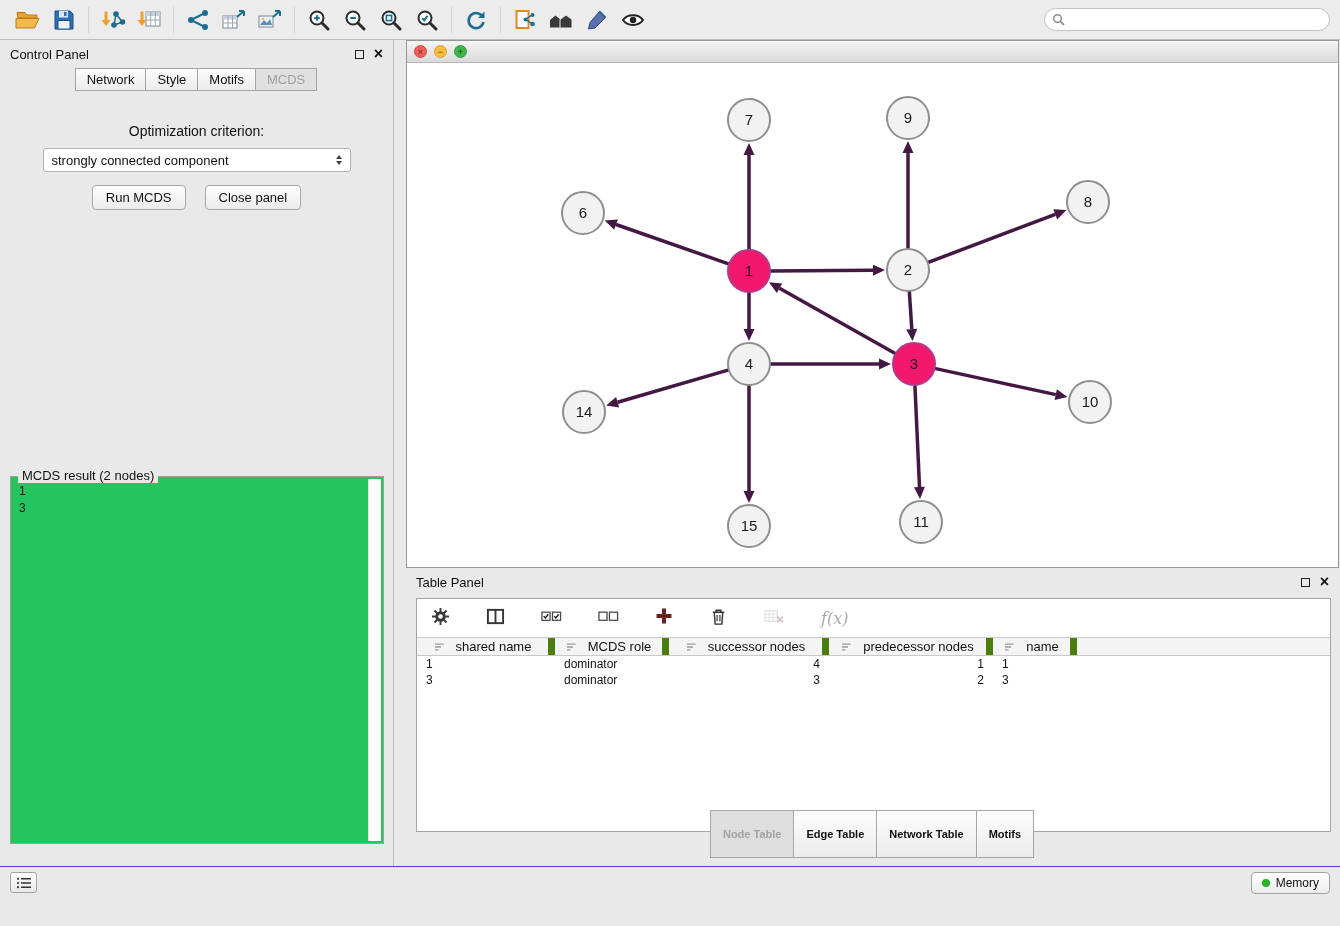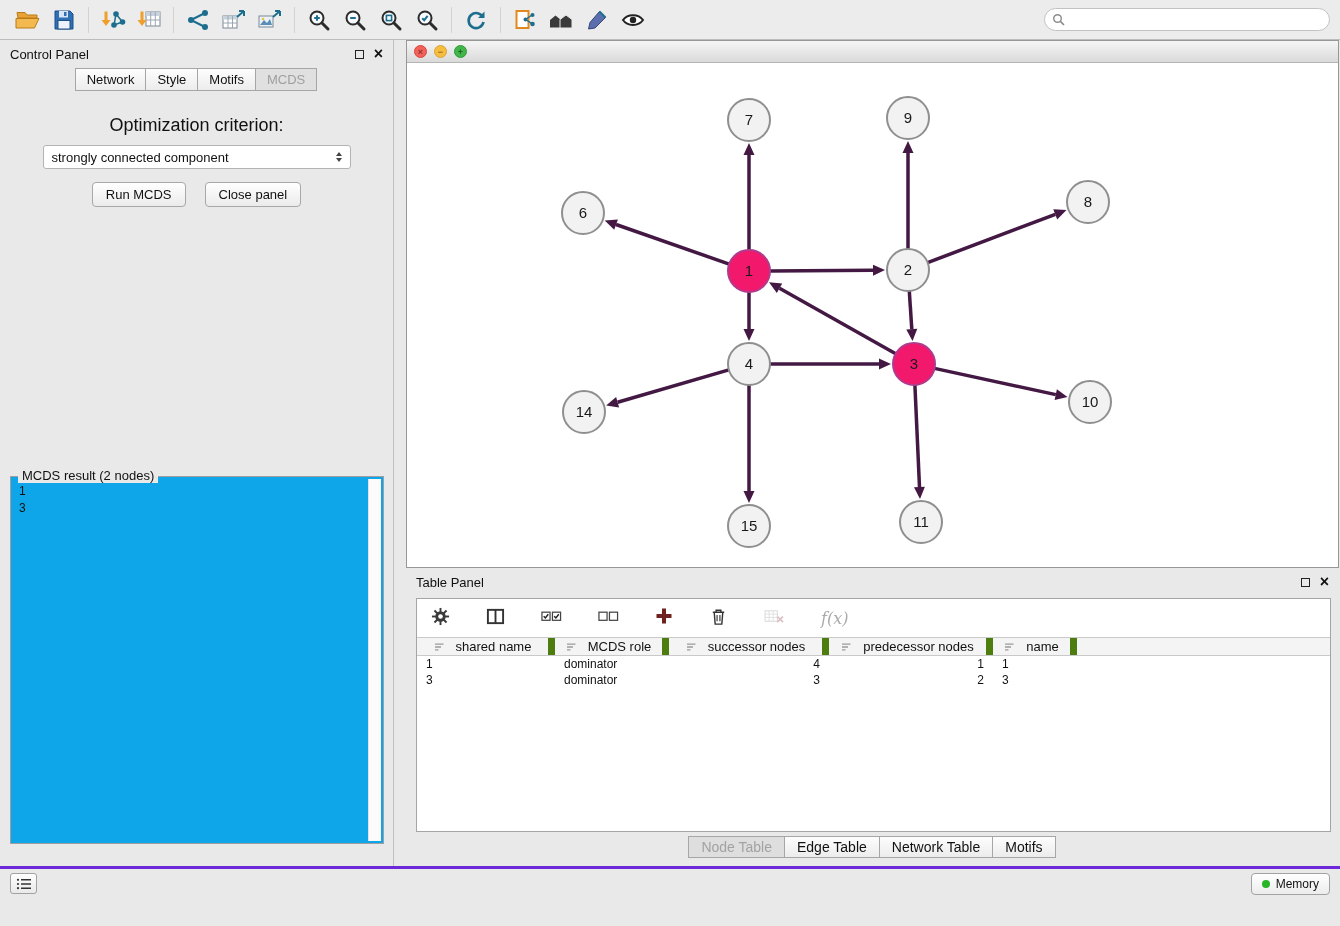--- a/index.html
+++ b/index.html
@@ -13,28 +13,28 @@
   .searchbox input{border:none;outline:none;flex:1;font-size:12px;font-family:inherit;background:transparent;}
   .main{display:flex;height:826px;}
   .control-panel{width:394px;border-right:1px solid #c0c0c0;position:relative;background:#e9e9e9;flex:none;}
   .panel-header{height:28px;display:flex;align-items:center;padding:0 10px;font-size:13px;color:#111;}
   .hdr-icons{margin-left:auto;display:flex;align-items:center;gap:10px;}
   .float-ico{width:9px;height:9px;border:1.5px solid #222;display:inline-block;}
   .close-ico{font-size:16px;font-weight:bold;color:#111;line-height:1;}
   .cp-tabbar{display:flex;justify-content:center;}
   .cp-tab{border:1px solid #a6a6a6;background:linear-gradient(#fdfdfd,#ececec);padding:3px 11px;font-size:13px;margin-left:-1px;color:#111;}
   .cp-tab.active{background:#e0e0e0;color:#9f9f9f;}
-  .opt-label{text-align:center;margin-top:24px;font-size:18px;color:#111;}
+  .opt-label{text-align:center;margin-top:32px;font-size:14px;color:#111;}
   .dropdown{margin:9px auto 0;width:308px;height:24px;background:#fff;border:1px solid #b3b3b3;border-radius:3px;display:flex;align-items:center;font-size:13px;padding:0 8px;color:#111;}
   .dd-arrows{margin-left:auto;display:flex;flex-direction:column;gap:2px;align-items:center;}
   .tri-up{width:0;height:0;border-left:3.5px solid transparent;border-right:3.5px solid transparent;border-bottom:4.5px solid #444;}
   .tri-down{width:0;height:0;border-left:3.5px solid transparent;border-right:3.5px solid transparent;border-top:4.5px solid #444;}
   .btn-row{display:flex;justify-content:center;gap:19px;margin-top:13px;}
   .btn{background:linear-gradient(#ffffff,#ebebeb);border:1px solid #a8a8a8;border-radius:4px;padding:4px 13px;font-size:13px;color:#111;}
-  .result-box{position:absolute;left:10px;top:436px;width:374px;height:368px;border:1px solid #9f9f9f;background:#0ea5e9;}
+  .result-box{position:absolute;left:10px;top:436px;width:374px;height:368px;border:1px solid #9f9f9f;background:#22c55e;}
   .result-title{position:absolute;top:-9px;left:7px;background:#e9e9e9;padding:0 4px;font-size:13px;color:#111;}
   .result-list{position:absolute;top:2px;left:2px;right:16px;bottom:2px;padding:4px 6px;font-size:12px;line-height:17px;color:#111;overflow:hidden;}
   .result-scroll{position:absolute;top:2px;right:2px;bottom:2px;width:13px;border-left:1px solid #e2e2e2;background:#fbfbfb;}
   .right-col{width:933px;margin-left:12px;display:flex;flex-direction:column;flex:none;}
   .network-window{height:528px;background:#fff;border:1px solid #979797;display:flex;flex-direction:column;flex:none;}
   .net-titlebar{height:22px;background:linear-gradient(#f5f5f5,#dadada);border-bottom:1px solid #b5b5b5;position:relative;display:flex;align-items:center;flex:none;}
   .traffic{display:flex;gap:7px;padding-left:7px;z-index:1;}
   .light{width:13px;height:13px;border-radius:50%;font-size:9px;font-weight:bold;color:rgba(0,0,0,0.45);display:flex;align-items:center;justify-content:center;}
   .light.red{background:#f4605a;border:1px solid #d8443f;}
   .light.yellow{background:#f6bd3e;border:1px solid #dba335;}
@@ -44,23 +44,23 @@
   .table-panel{flex:1;position:relative;background:#e9e9e9;}
   .table-box{position:absolute;left:10px;right:8px;top:30px;height:234px;background:#fff;border:1px solid #a5a5a5;display:flex;flex-direction:column;overflow:hidden;}
   .table-toolbar{height:38px;display:flex;align-items:center;gap:36px;padding:8px 14px;flex:none;background:#fff;}
   .fx-label{font-family:"DejaVu Serif",serif;font-style:italic;font-size:16px;color:#aaa;}
   .grid-header{display:flex;height:19px;background:#f4f4f4;border-top:1px solid #c9c9c9;border-bottom:1px solid #c9c9c9;flex:none;}
   .gh-cell{display:flex;align-items:center;justify-content:center;gap:11px;border-right:7px solid #4d7c0f;font-size:13px;color:#111;flex:none;}
   .gh-fill{flex:1;}
   .grid-row{display:flex;height:16px;align-items:center;flex:none;}
   .gr-cell{font-size:12px;color:#111;padding:0 9px;flex:none;}
   .table-tabs{position:absolute;left:0;right:0;bottom:8px;display:flex;justify-content:center;}
-  .t-tab{border:1px solid #a6a6a6;background:linear-gradient(#fdfdfd,#ececec);padding:2px 12px;font-size:14px;font-weight:normal;color:#111;margin-left:-1px;}
+  .t-tab{border:1px solid #a6a6a6;background:linear-gradient(#fdfdfd,#ececec);padding:17px 12px;font-size:11px;font-weight:bold;color:#111;margin-left:-1px;}
   .t-tab.active{background:#dedede;color:#a2a2a2;}
-  .statusbar{height:32px;border-top:3px solid #6d28d9;background:#e9e9e9;display:flex;align-items:center;padding:0 10px;}
+  .statusbar{height:32px;border-top:1px solid #6d28d9;background:#e9e9e9;display:flex;align-items:center;padding:0 10px;}
   .list-btn{width:27px;height:21px;border:1px solid #a2a2a2;border-radius:3px;background:linear-gradient(#fff,#e9e9e9);display:flex;align-items:center;justify-content:center;}
   .memory-btn{margin-left:auto;border:1px solid #a2a2a2;border-radius:4px;background:linear-gradient(#fff,#ececec);padding:3px 10px;font-size:12px;color:#111;display:flex;align-items:center;gap:6px;}
   .mem-dot{width:8px;height:8px;border-radius:50%;background:#27b427;}
 </style>
 </head>
 <body>
 
 <div>
 
 

